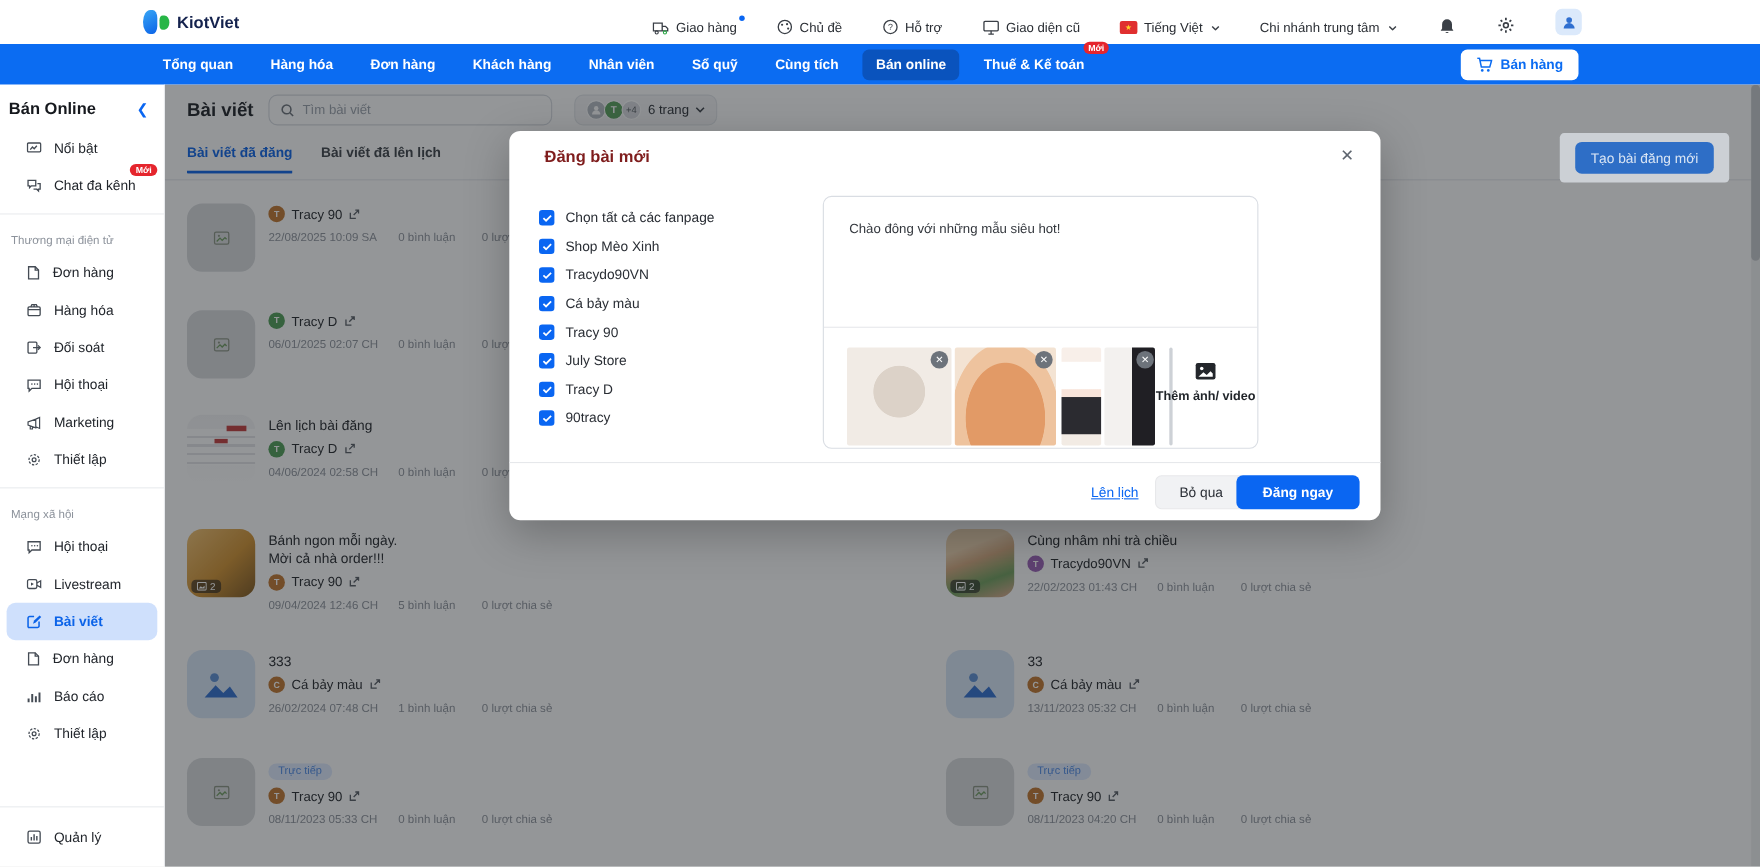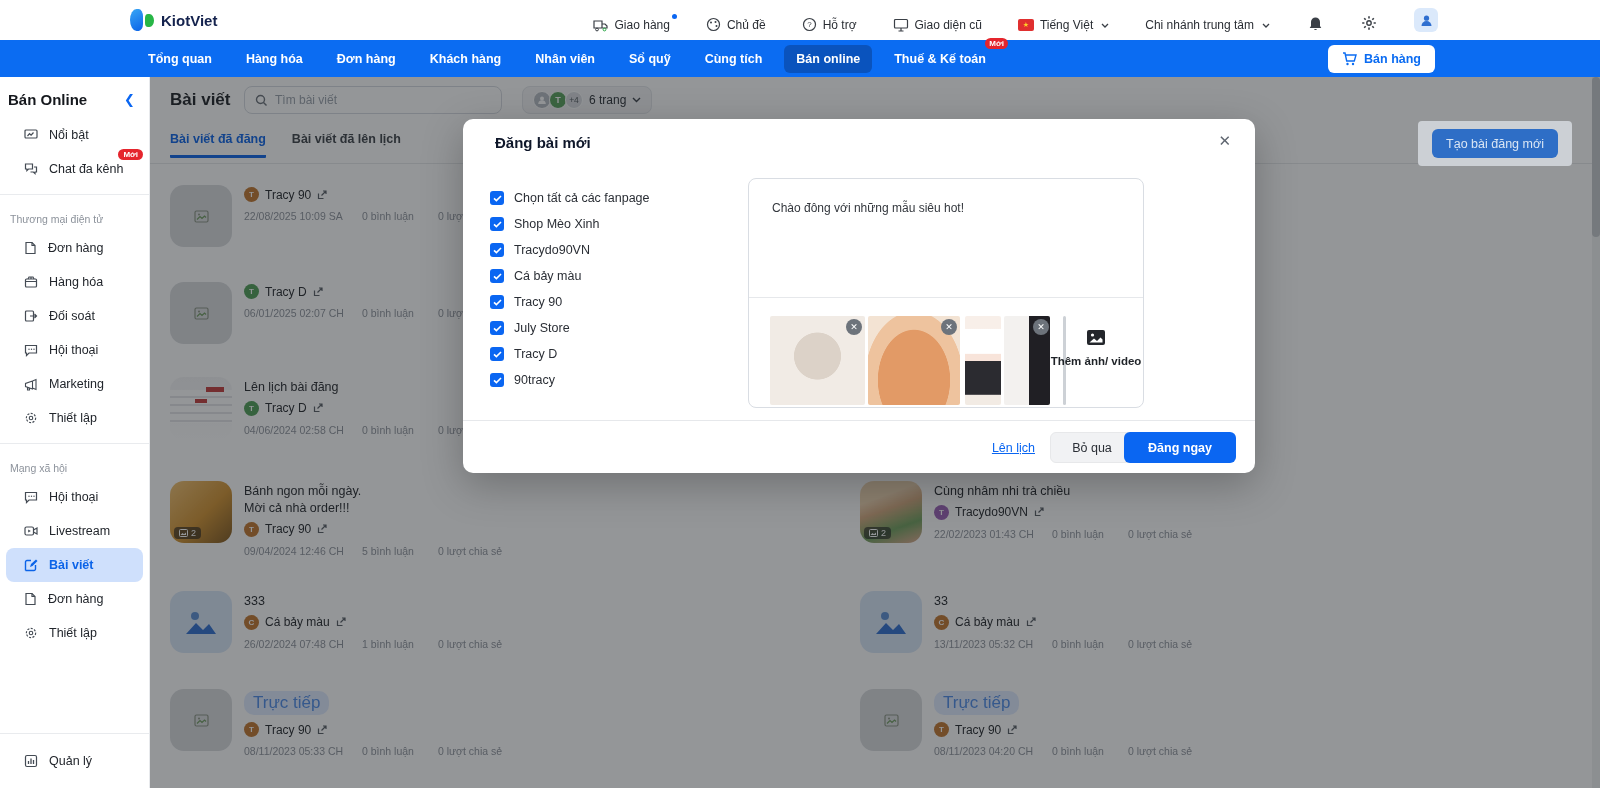--- a/index.html
+++ b/index.html
@@ -87,40 +87,40 @@
       linear-gradient(#c23b3b 0 0) no-repeat 82% 18%/18px 5px,
       linear-gradient(#c23b3b 0 0) no-repeat 50% 38%/12px 4px,
       repeating-linear-gradient(180deg,#fff 0 6px,#e4e4e8 6px 8px) no-repeat 0 46%/100% 54%,
       linear-gradient(180deg,#f4f4f6,#ffffff);
   }
   .img-badge { position:absolute; left:4px; bottom:4px; background:rgba(20,20,22,.6); color:#fff; font-size:9px;
                border-radius:4px; padding:1px 5px; display:flex; align-items:center; gap:3px; }
   .pbody { padding-top:2px; }
   .ptitle { font-size:12.5px; color:#23262b; line-height:1.35; margin-bottom:5px; }
   .plive { margin-bottom:7px; }
-  .live-pill { display:inline-block; background:#dfeaff; color:#4d8be8; font-size:17px; padding:2px 9px; border-radius:10px; }
+  .live-pill { display:inline-block; background:#dfeaff; color:#4d8be8; font-size:10px; padding:2px 9px; border-radius:10px; }
   .pauthor { display:flex; align-items:center; gap:6px; margin-bottom:8px; cursor:pointer; }
   .pavatar { width:15px; height:15px; border-radius:50%; color:#fff; font-size:8px; font-weight:bold;
              display:flex; align-items:center; justify-content:center; }
   .pname { font-size:12px; color:#23262b; }
   .pmeta { display:flex; font-size:10.5px; color:#8e939c; }
   .pmeta .ptime { width:118px; }
   .pmeta .pcomments { width:76px; }
 
   
   .overlay { position:absolute; left:150px; top:77px; width:1450px; height:711px; background:rgba(28,31,36,.47); z-index:5; }
   .spotlight { position:absolute; left:1418px; top:121px; width:154px; height:45px; background:#ccd0d5; border-radius:4px;
                z-index:6; display:flex; align-items:center; justify-content:center; }
   .create-btn { background:#2e6ec6; color:#d9e5f4; border:0; border-radius:6px; height:29px; padding:0 14px;
                 font-size:12.5px; font-family:inherit; cursor:pointer; }
 
   
   .modal { position:absolute; left:463px; top:119px; width:792px; height:354px; background:#fff; border-radius:10px;
            box-shadow:0 12px 40px rgba(0,0,0,.25); z-index:10; }
-  .modal-title { position:absolute; left:32px; top:15px; font-size:15px; font-weight:bold; color:#0f172a; }
+  .modal-title { position:absolute; left:32px; top:15px; font-size:15px; font-weight:bold; color:#7f1d1d; }
   .modal-close { position:absolute; right:24px; top:13px; font-size:15px; color:#5f6670; cursor:pointer; }
   .fanpage-list { position:absolute; left:27px; top:66px; }
   .fp-row { display:flex; align-items:center; gap:10px; height:26px; cursor:pointer; }
   .fp-check { width:14px; height:14px; border-radius:3px; background:#0a66f2; display:flex; align-items:center; justify-content:center; }
   .fp-label { font-size:12.5px; color:#2a2e35; }
   .compose-panel { position:absolute; left:285px; top:59px; width:396px; height:230px; border:1px solid #d9dde3; border-radius:8px; }
   .compose-text { position:absolute; left:23px; top:22px; right:20px; font-size:12px; color:#33373d; }
   .compose-divider { position:absolute; left:0; right:0; top:118px; border-top:1px solid #e6e8eb; }
   .uthumb { position:absolute; top:137px; height:89px; border-radius:2px; overflow:hidden; }
   .uthumb.u1 { left:21px;  width:95px; background:radial-gradient(circle at 50% 45%,#dcd2c8 0 34%,#f1ebe5 35%); }
@@ -374,20 +374,28 @@
     <span>
         <svg width="13" height="14" viewBox="0 0 13 14">
           <path d="M2 1.5h6l3 3v8H2z" fill="none" stroke="#444b54" stroke-width="1.2"></path>
           <path d="M8 1.5v3h3" fill="none" stroke="#444b54" stroke-width="1.2"></path>
         </svg>
       </span>
     <span>Đơn hàng</span>
   </div>
   <div class="sb-item">
     <span>
+        <svg width="14" height="13" viewBox="0 0 14 13">
+          <path d="M2 11.5V8M5.3 11.5V4M8.6 11.5V6M11.9 11.5V2.5" stroke="#444b54" stroke-width="1.8" fill="none"></path>
+        </svg>
+      </span>
+    <span>Báo cáo</span>
+  </div>
+  <div class="sb-item">
+    <span>
         <svg width="14" height="14" viewBox="0 0 16 16">
           <circle cx="8" cy="8" r="2" fill="none" stroke="#444b54" stroke-width="1.3"></circle>
           <circle cx="8" cy="8" r="5.3" fill="none" stroke="#444b54" stroke-width="1.3" stroke-dasharray="2.4 1.6"></circle>
         </svg>
       </span>
     <span>Thiết lập</span>
   </div>
   <div class="sb-bottom">
     <div class="sb-item">
       <span>

